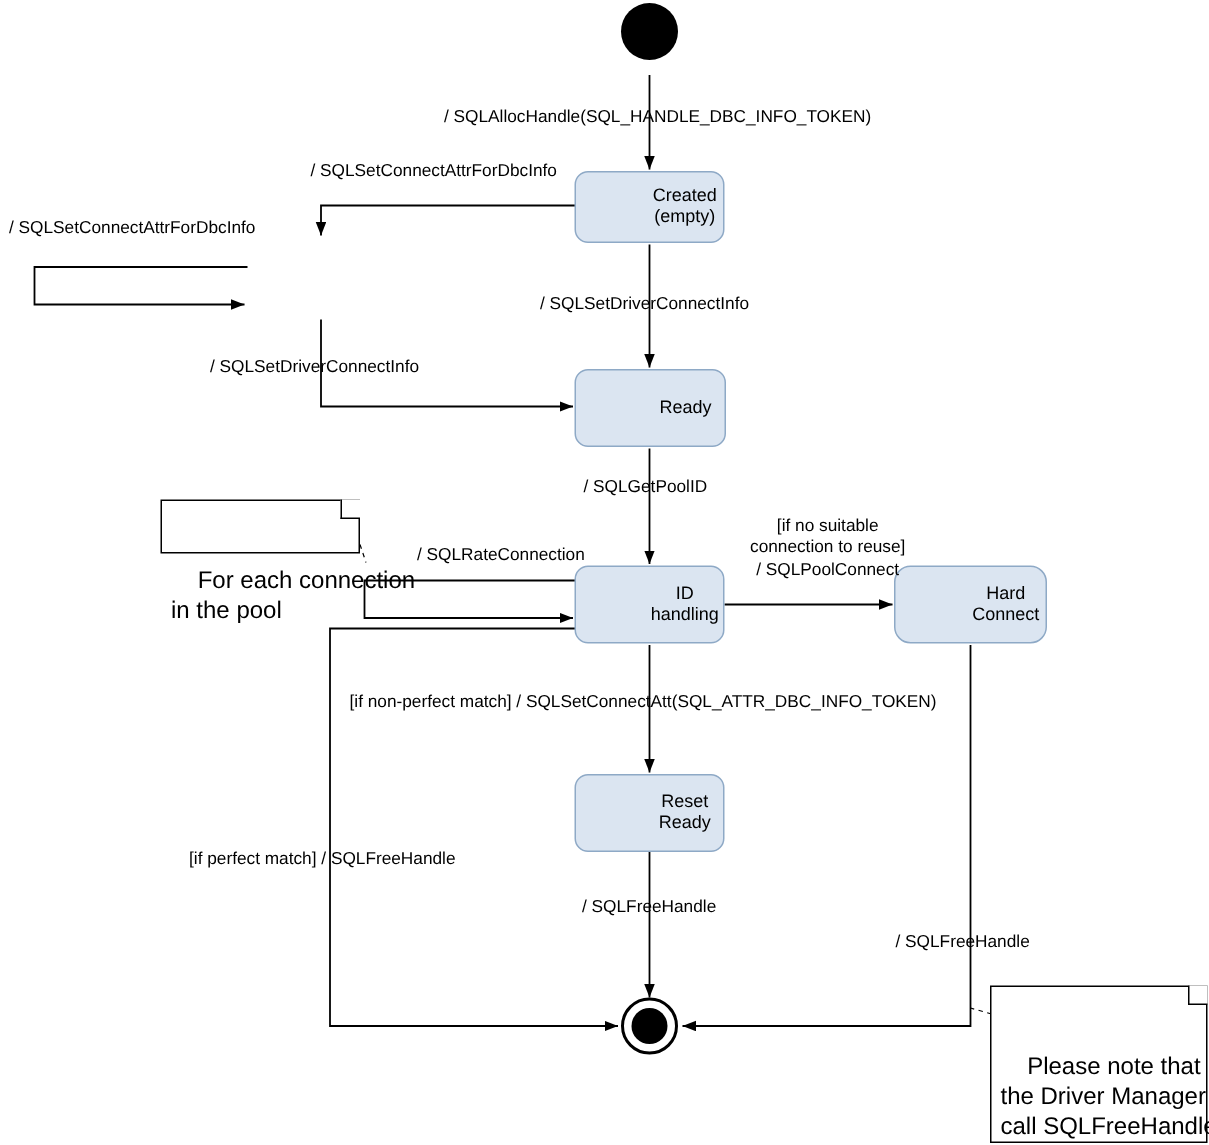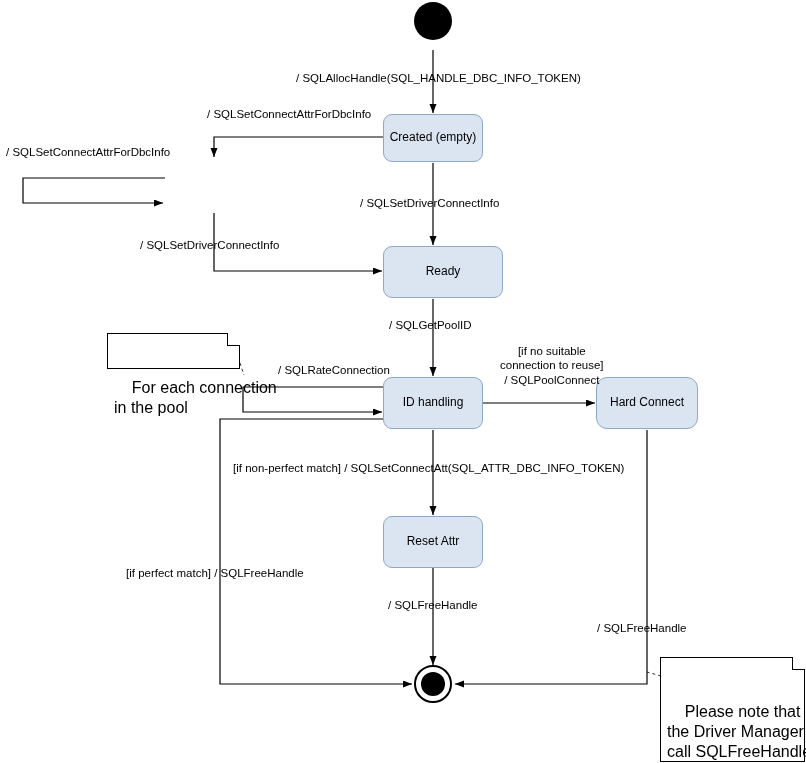--- a/index.html
+++ b/index.html
@@ -31,20 +31,21 @@
     background: #dbe5f1;
     border: 1px solid #8ea9c6;
     border-radius: 9px;
     display: flex;
     align-items: center;
     justify-content: center;
     text-align: center;
     font-size: 12px;
     color: #000000;
     line-height: 1.15;
+    padding-left: 47px;
   }
   .label {
     position: absolute;
     font-size: 11.5px;
     color: #000000;
     white-space: pre;
     line-height: 1.25;
   }
   .label.center { text-align: center; }
   .note {
@@ -135,34 +136,34 @@
     <path d="M661,676 L647,672" stroke="#000000" fill="none" stroke-width="0.8" stroke-dasharray="3,3"></path>
   </svg>
 
   <div class="init-node" style="left:414px; top:2px;"></div>
 
   <div class="state" style="left:383px; top:114px; width:100px; height:48px;">
     <span>Created (empty)</span>
   </div>
 
 
-  <div class="state" style="left:383px; top:246px; width:120px; height:52px;">
+  <div class="state" style="left:383px; top:246px; width:101px; height:52px;">
     <span>Ready</span>
   </div>
 
   <div class="state" style="left:383px; top:377px; width:100px; height:52px;">
     <span>ID handling</span>
   </div>
 
   <div class="state" style="left:596px; top:377px; width:102px; height:52px;border-radius:11px;">
     <span>Hard Connect</span>
   </div>
 
   <div class="state" style="left:383px; top:516px; width:100px; height:52px;">
-    <span>Reset Attr</span>
+    <span>Reset Ready</span>
   </div>
 
   <div class="final-node" style="left:414px; top:665px;">
     <div class="inner"></div>
   </div>
 
   <div class="label" style="left:296px; top:71px;">/ SQLAllocHandle(SQL_HANDLE_DBC_INFO_TOKEN)</div>
 
   <div class="label" style="left:207px; top:107px;">/ SQLSetConnectAttrForDbcInfo</div>
 

